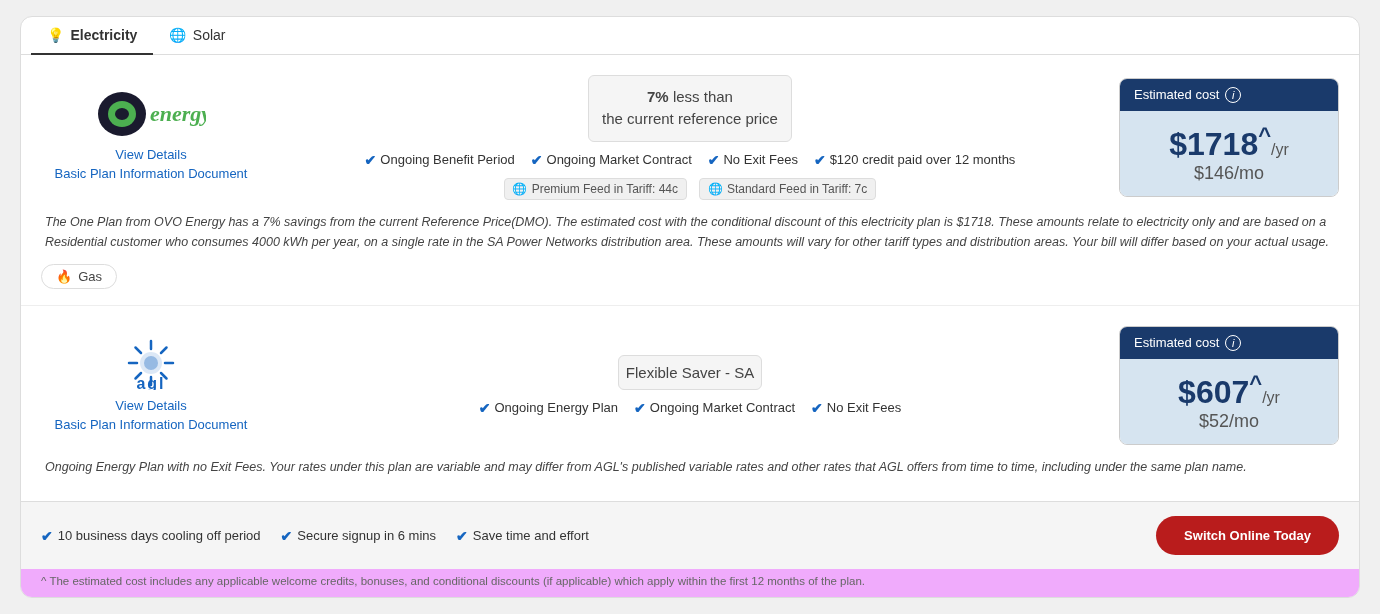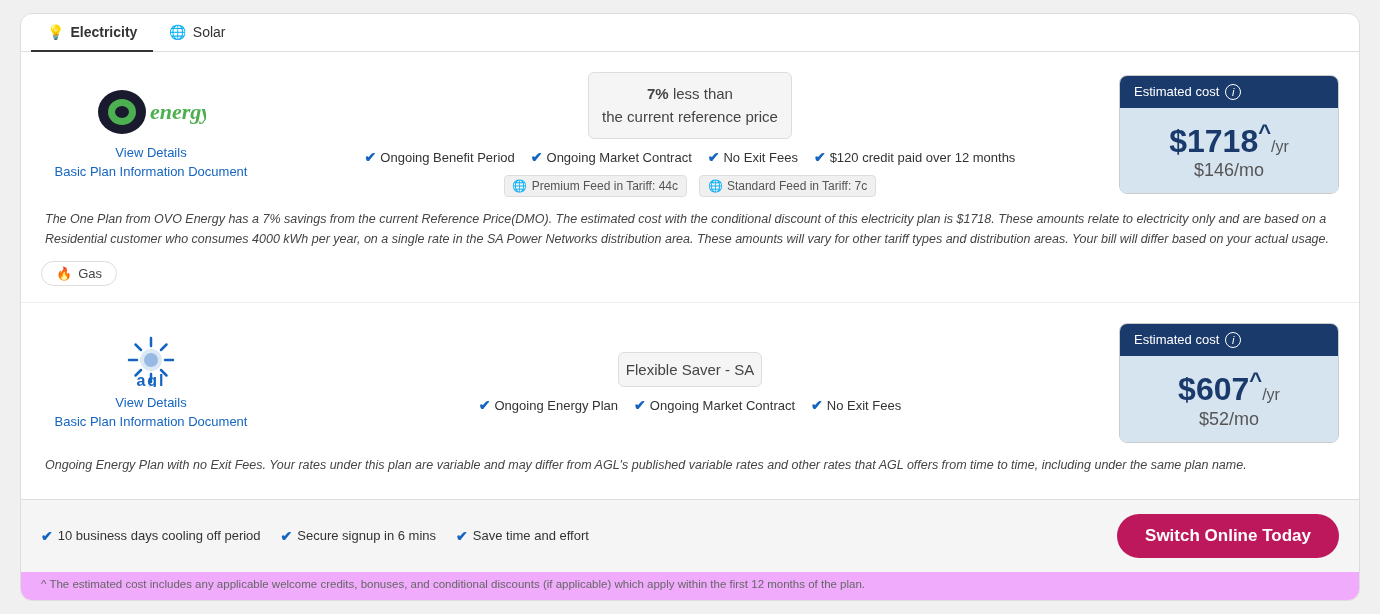--- a/index.html
+++ b/index.html
@@ -243,26 +243,26 @@
       gap: 20px;
       font-size: 13px;
       color: #333;
     }
     .footer-feature {
       display: flex;
       align-items: center;
       gap: 5px;
     }
     .switch-btn {
-      background: #be185d;
+      background: #b91c1c;
       color: #fff;
       border: none;
       border-radius: 24px;
       padding: 12px 28px;
-      font-size: 17px;
+      font-size: 13px;
       font-weight: 600;
       cursor: pointer;
       white-space: nowrap;
     }
     .footnote {
       font-size: 11.5px;
       color: #666;
       padding: 6px 20px 10px;
       background: #f0abfc;
     }

